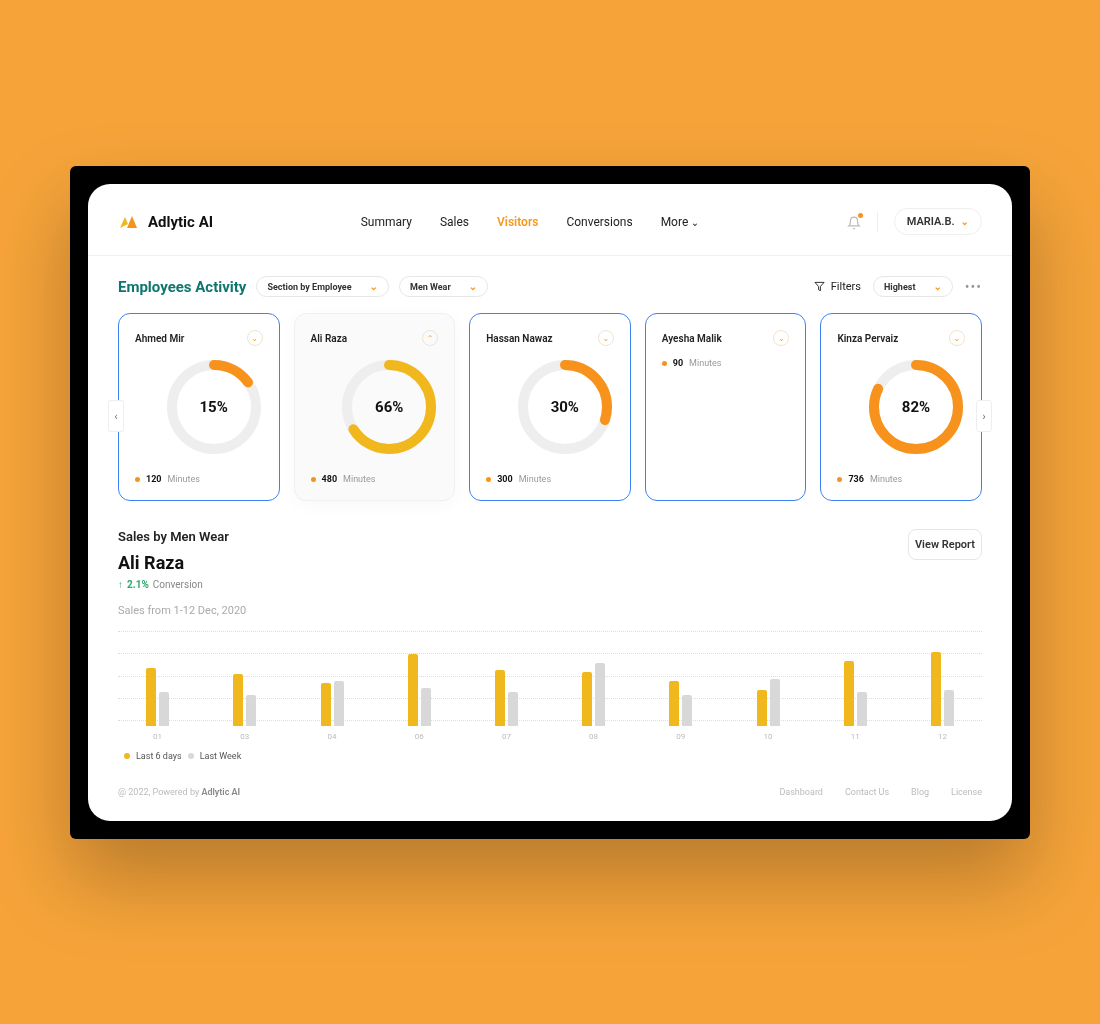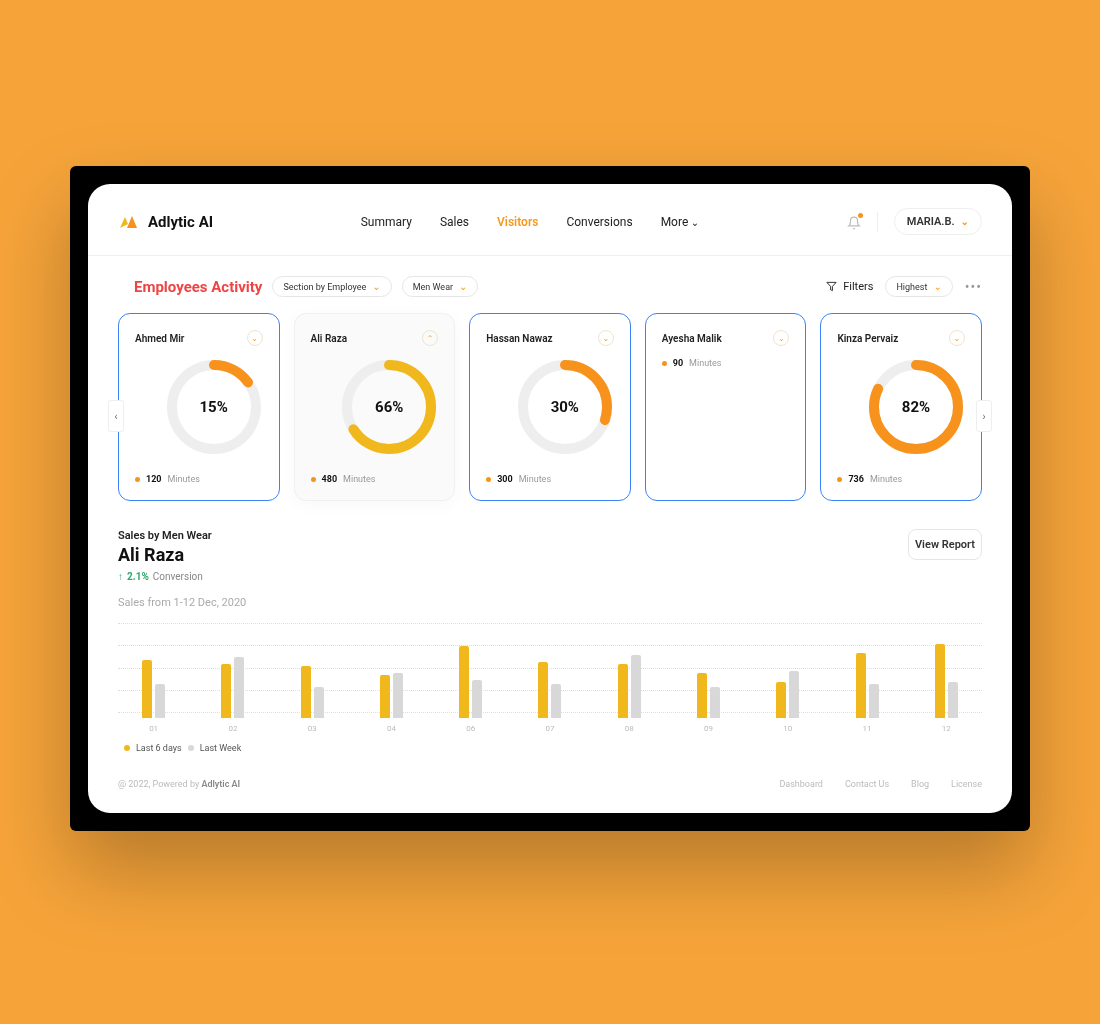--- a/index.html
+++ b/index.html
@@ -43,24 +43,24 @@
     border:1px solid #eee; border-radius:16px; padding:6px 12px;
     display:flex; align-items:center; gap:6px; font-size:11px; font-weight:600; color:#333; cursor:pointer;
   }
   .chev { color:#f59a1e; font-size:10px; }
   
   .ctrl-row {
     display:flex; align-items:center; justify-content:space-between;
     padding: 20px 30px 12px;
   }
   .ctrl-left { display:flex; align-items:center; gap:10px; }
-  .sec-title { font-weight:700; font-size:15px; color:#ef4444;margin-left:16px; }
+  .sec-title { font-weight:700; font-size:15px; color:#0f766e; }
   .pill {
     border:1px solid #e6e6e6; border-radius:14px; padding:4px 10px;
-    font-size:9px; color:#333; display:flex; align-items:center; gap:6px; cursor:pointer;
+    font-size:9px; color:#333; display:flex; align-items:center; gap:18px; cursor:pointer;font-weight:bold;
   }
   .ctrl-right { display:flex; align-items:center; gap:12px; }
   .filters { display:flex; align-items:center; gap:6px; font-size:11px; color:#222; cursor:pointer; }
   .dots { color:#999; font-size:14px; letter-spacing:1px; cursor:pointer; }
   
   .cards-wrap { position:relative; padding: 4px 30px 22px; }
   .cards { display:flex; gap:14px; }
   .card {
     flex:1; border:1px solid #3b82f6; border-radius:12px; padding:16px 16px 16px;
     background:#fff;
@@ -86,21 +86,21 @@
   .nav-arrow {
     position:absolute; top:50%; transform:translateY(-50%);
     width:16px; height:32px; background:#fff; border:1px solid #eee;
     display:flex; align-items:center; justify-content:center; font-size:10px; color:#666; cursor:pointer;
   }
   .nav-arrow.left { left:20px; border-radius:3px; }
   .nav-arrow.right { right:20px; border-radius:3px; }
   
   .sales { padding: 6px 30px 10px; }
   .sales-top { display:flex; justify-content:space-between; align-items:flex-start; }
-  .sales-sub { font-size:11px; font-weight:600; color:#222; margin-bottom:2px; }
+  .sales-sub { font-size:13px; font-weight:600; color:#222; margin-bottom:8px; }
   .sales-name { font-size:18px; font-weight:700; color:#111; margin-bottom:6px; }
   .conv-row { display:flex; align-items:center; gap:4px; font-size:10px; margin-bottom:14px; }
   .conv-arrow { color:#2ea96d; }
   .conv-pct { color:#2ea96d; font-weight:700; }
   .conv-lbl { color:#888; }
   .view-btn {
     border:1px solid #e6e6e6; border-radius:8px; padding:8px 6px;
     font-size:11px; font-weight:600; color:#333; cursor:pointer;
   }
   .sales-range { font-size:11px; color:#aaa; margin-bottom:14px; }
@@ -303,27 +303,20 @@
         </div>
       <div class="bar-group">
             <div class="bars">
               <div class="bar y" style="height:58.5px"></div>
               <div class="bar g" style="height:34.2px"></div>
             </div>
             <div class="bar-lbl">01</div>
           </div>
           <div class="bar-group">
             <div class="bars">
-              <div class="bar y" style="height:54px"></div>
-              <div class="bar g" style="height:61.2px"></div>
-            </div>
-            <div class="bar-lbl">02</div>
-          </div>
-          <div class="bar-group">
-            <div class="bars">
               <div class="bar y" style="height:52.199999999999996px"></div>
               <div class="bar g" style="height:31.499999999999996px"></div>
             </div>
             <div class="bar-lbl">03</div>
           </div>
           <div class="bar-group">
             <div class="bars">
               <div class="bar y" style="height:43.199999999999996px"></div>
               <div class="bar g" style="height:45px"></div>
             </div>

